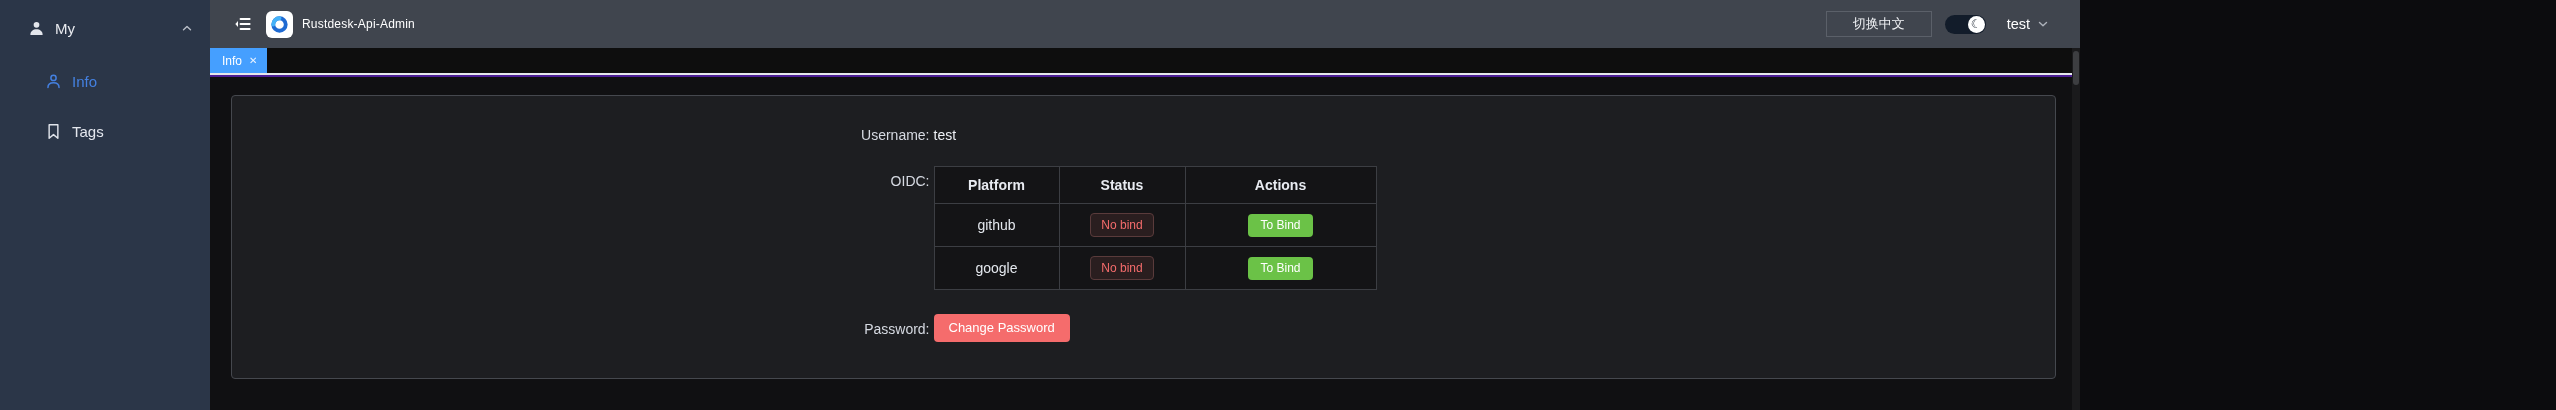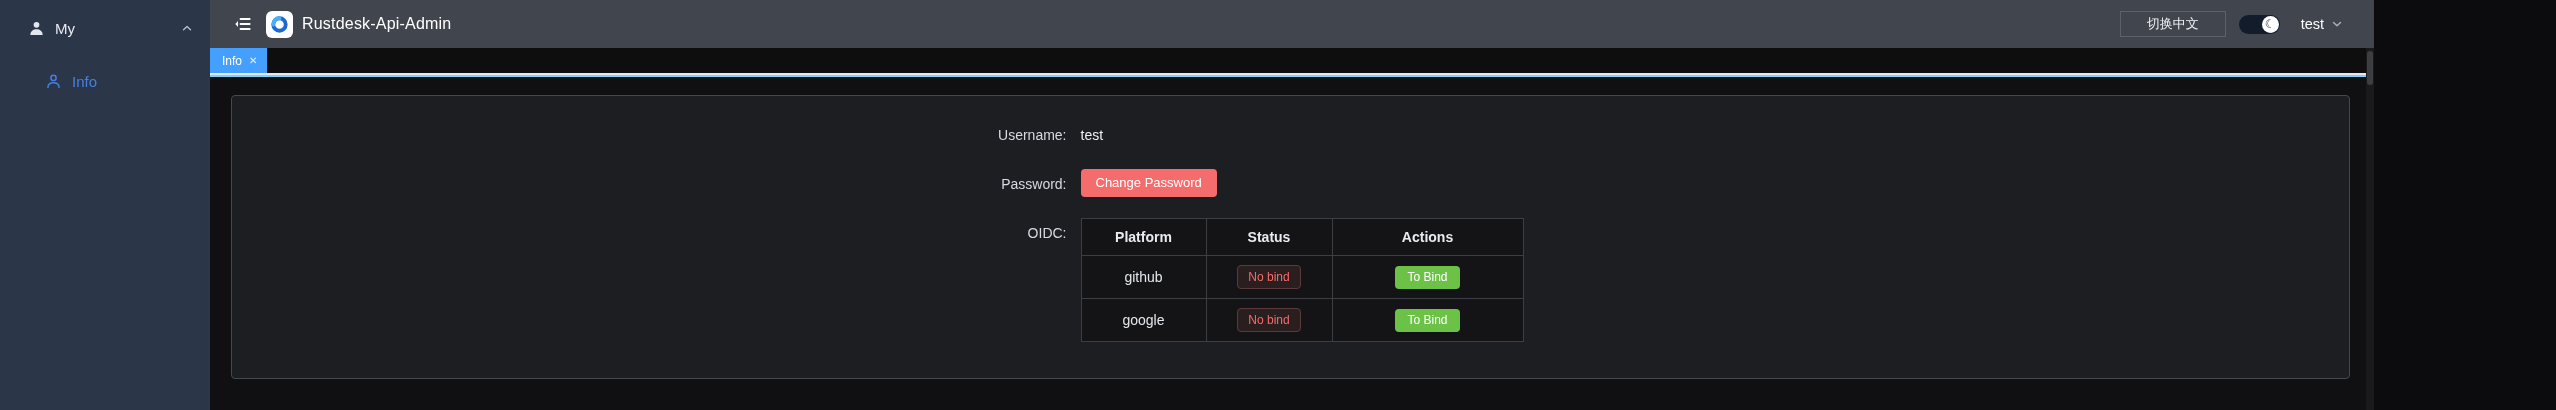--- a/index.html
+++ b/index.html
@@ -1,34 +1,34 @@
 <!DOCTYPE html>
 <html><head>
 <meta charset="utf-8">
 <style>
   * { margin:0; padding:0; box-sizing:border-box; }
   html,body { background:#0c0c0e; }
   body { font-family:"Liberation Sans", sans-serif; }
-  #app { position:relative; width:2374px; height:410px; overflow:hidden; background:#7dd3fc; }
+  #app { position:relative; width:2080px; height:410px; overflow:hidden; background:#4c1d95; }
 
   
   .sidebar { position:absolute; left:0; top:0; width:210px; height:410px; background:#2b3648; }
   .menu-group-title { display:flex; align-items:center; height:56px; padding:0 16px 0 27px; color:#e8eaef; font-size:15px; cursor:pointer; }
   .menu-group-title .mi { width:19px; height:19px; margin-right:9px; color:#e3e6ec; }
   .menu-group-title .chev { margin-left:auto; width:14px; height:14px; color:#b9bec7; }
   .menu-item { display:flex; align-items:center; height:50px; padding:0 16px 0 44px; color:#e4e7ee; font-size:15px; cursor:pointer; }
   .menu-item .mi { width:19px; height:19px; margin-right:9px; color:#dfe3ea; }
   .menu-item.active { color:#4480e0; }
   .menu-item.active .mi { color:#4480e0; }
 
   
   .header { position:absolute; left:210px; top:0; right:0; height:48px; background:#40454e; display:flex; align-items:center; padding:0 30px 0 23px; }
   .fold-btn { width:20px; height:20px; color:#ffffff; cursor:pointer; flex:0 0 auto; }
   .logo-box { width:27px; height:27px; border-radius:6px; background:#ffffff; margin-left:13px; display:flex; align-items:center; justify-content:center; flex:0 0 auto; }
-  .app-title { color:#ffffff; font-size:16px; margin-left:9px; letter-spacing:.2px; }
+  .app-title { color:#ffffff; font-size:12px; margin-left:9px; letter-spacing:.2px; }
   .header-right { margin-left:auto; display:flex; align-items:center; }
   .lang-btn { border:1px solid #5b6069; background:transparent; color:#f0f2f5; font-size:13px; padding:4px 26px; border-radius:0; cursor:pointer; line-height:16px; font-family:inherit; }
   .theme-switch { margin-left:13px; width:41px; height:19px; border-radius:10px; background:#121c2a; position:relative; cursor:pointer; }
   .theme-knob { position:absolute; right:1px; top:1px; width:17px; height:17px; border-radius:50%; background:#ffffff; display:flex; align-items:center; justify-content:center; font-size:12px; color:#1a2430; line-height:1; }
   .user-drop { display:flex; align-items:center; margin-left:21px; cursor:pointer; }
   .user-name { color:#ffffff; font-size:14.5px; }
   .user-drop .chev { width:14px; height:14px; color:#aeb3bb; margin-left:6px; }
 
   
   .tabbar { position:absolute; left:210px; top:48px; right:0; height:27px; background:#0e0e0e; border-bottom:2px solid #e6e8ec; display:flex; align-items:flex-end; }
@@ -36,21 +36,21 @@
   .tab.active { background:#459fff; color:#ffffff; }
   .tab .tab-close { margin-left:7px; font-size:10px; color:#eaf3ff; cursor:pointer; }
 
   
   .content { position:absolute; left:210px; top:77px; right:0; bottom:0; background:#101012; }
   .card { position:absolute; left:21px; top:18px; right:24px; bottom:31px; background:#1d1e21; border:1px solid #45484e; border-radius:4px; }
   .form { width:580px; margin:28px 0 0 calc(50% - 320px); }
   .form-row { display:flex; align-items:flex-start; }
   .form-row + .form-row { margin-top:24px; }
   .form-row.row-oidc { margin-top:21px; }
-  .form-label { width:110px; flex:0 0 auto; text-align:right; padding-right:14px; color:#d6dae2; font-size:14px; line-height:20px; padding-top:1px; }
+  .form-label { width:110px; flex:0 0 auto; text-align:right; padding-right:4px; color:#d6dae2; font-size:14px; line-height:20px; padding-top:1px; }
   .row-pass .form-label, .row-oidc .form-label { padding-top:5px; }
   .form-value { color:#eef1f6; font-size:14px; line-height:20px; padding-top:1px; }
   .btn-danger { background:#f56c6c; color:#ffffff; border:none; border-radius:4px; font-size:13px; padding:7px 15px; cursor:pointer; font-family:inherit; line-height:14px; }
 
   
   table.oidc { border-collapse:collapse; background:#141416; table-layout:fixed; }
   table.oidc th, table.oidc td { border:1px solid #3c3e43; text-align:center; vertical-align:middle; }
   table.oidc th { font-size:14px; font-weight:bold; color:#e8ebf1; height:37px; }
   table.oidc td { font-size:14px; color:#e4e8ee; height:43px; }
   .col-platform { width:125px; } .col-status { width:126px; } .col-actions { width:191px; }
@@ -88,20 +88,28 @@
       <span class="mi">
         <svg viewBox="0 0 24 24" width="19" height="19" fill="none" stroke="currentColor" stroke-width="1.9">
             <circle cx="12" cy="7.5" r="3.3"></circle>
             <path d="M5 19.5c0-3.8 3.1-6 7-6s7 2.2 7 6" stroke-linecap="round"></path>
           </svg>
       </span>
       <span>Info</span>
     </div>
 
 
+    <div class="menu-item">
+      <span class="mi">
+        <svg viewBox="0 0 24 24" width="19" height="19" fill="none" stroke="currentColor" stroke-width="1.8" stroke-linejoin="round">
+            <path d="M6.5 3.5h11v17l-5.5-4.6-5.5 4.6z"></path>
+          </svg>
+      </span>
+      <span>Tags</span>
+    </div>
   </div>
 
   <div class="header">
     <span class="fold-btn">
       <svg viewBox="0 0 24 24" width="20" height="20" fill="none" stroke="currentColor" stroke-width="2.2" stroke-linecap="round">
           <line x1="9" y1="6" x2="20" y2="6"></line>
           <line x1="9" y1="12" x2="20" y2="12"></line>
           <line x1="9" y1="18" x2="20" y2="18"></line>
           <path d="M6 8.5 2.8 12 6 15.5z" fill="currentColor" stroke="none"></path>
         </svg>
@@ -139,25 +147,20 @@
 
   <div class="content">
     <div class="card">
       <div class="form">
 
         <div class="form-row">
           <div class="form-label">Username:</div>
           <div class="form-value">test</div>
         </div>
 
-        <div class="form-row row-pass">
-          <div class="form-label">Password:</div>
-          <div><button class="btn-danger">Change Password</button></div>
-        </div>
-
         <div class="form-row row-oidc">
           <div class="form-label">OIDC:</div>
           <table class="oidc">
             <thead>
               <tr>
                 <th class="col-platform">Platform</th>
                 <th class="col-status">Status</th>
                 <th class="col-actions">Actions</th>
               </tr>
             </thead>
@@ -169,20 +172,25 @@
               </tr>
               <tr>
                 <td>google</td>
                 <td><span class="badge-nobind">No bind</span></td>
                 <td><button class="btn-success">To Bind</button></td>
               </tr>
             </tbody>
           </table>
         </div>
 
+        <div class="form-row row-pass">
+          <div class="form-label">Password:</div>
+          <div><button class="btn-danger">Change Password</button></div>
+        </div>
+
       </div>
     </div>
   </div>
 
   <div class="scrollbar">
     <div class="scroll-thumb"></div>
   </div>
 
 </div>
 

